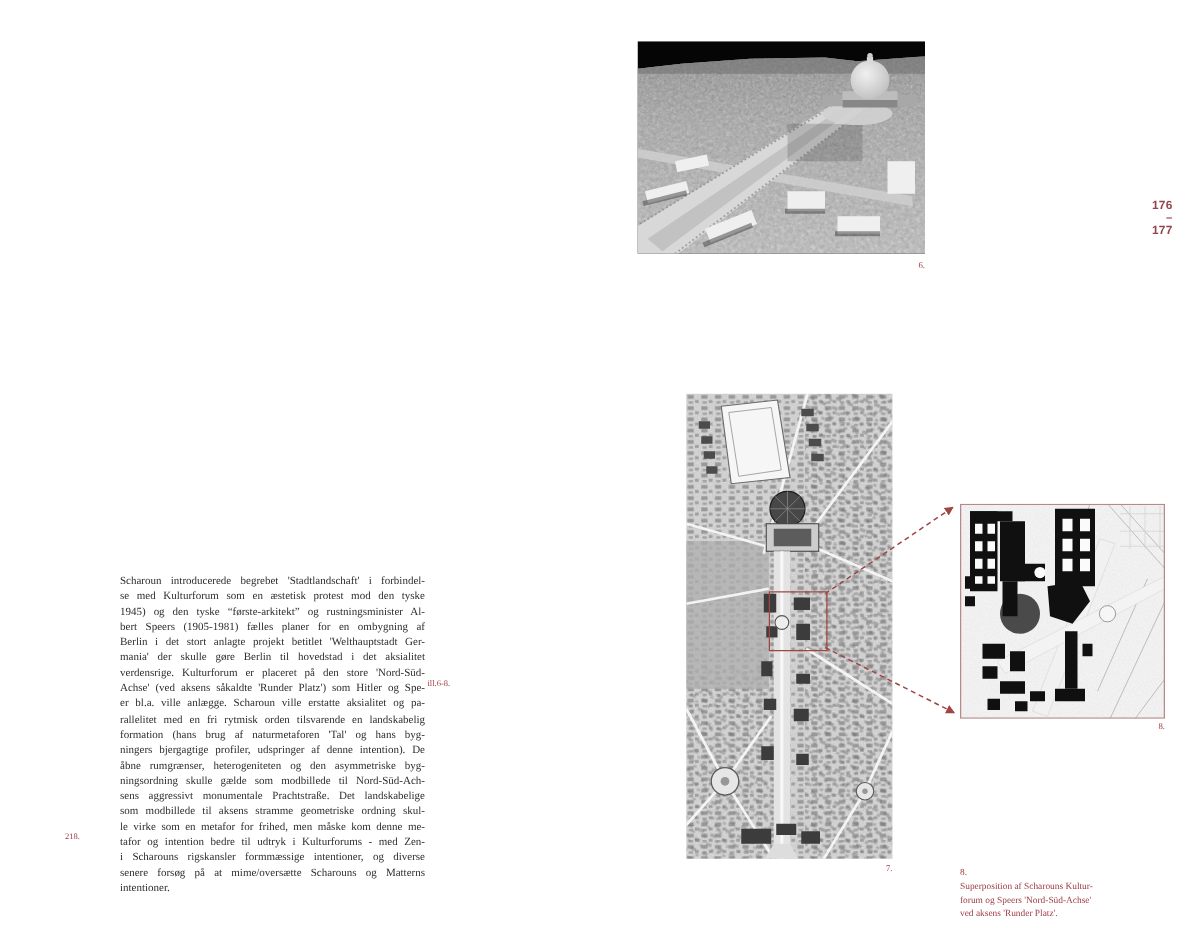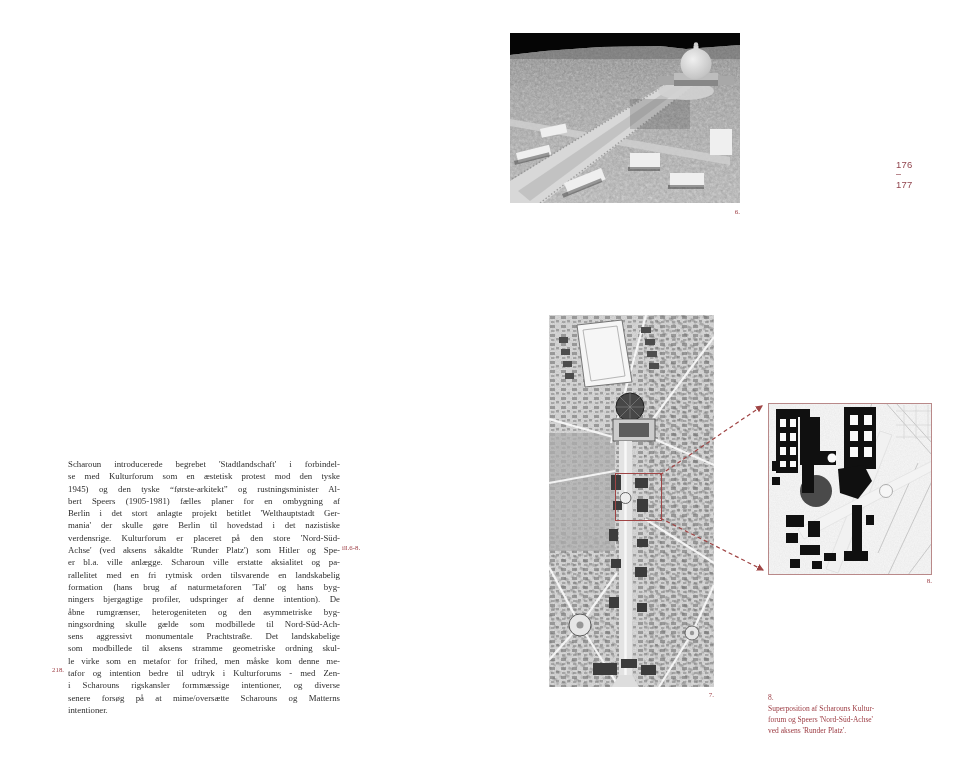--- a/index.html
+++ b/index.html
@@ -3,37 +3,37 @@
 <meta charset="utf-8">
 <style>
   html,body{margin:0;padding:0;background:#ffffff;}
   .spread{position:relative;width:960px;height:761px;background:#ffffff;overflow:hidden;
           font-family:"Liberation Serif",serif;}
   .abs{position:absolute;}
 
   
   .body-text{left:68px;top:458px;width:272px;color:#2e2e2e;font-size:8.8px;
              line-height:12.3px;}
-  .body-line{white-space:nowrap;overflow:hidden;text-align:justify;text-align-last:justify;}
+  .body-line{white-space:nowrap;overflow:hidden;text-align:justify;text-align-last:justify;margin-left:28px;}
   .body-line:last-child{text-align-last:left;}
 
   
   .note{color:#9c3b42;font-size:6.8px;line-height:8px;}
   .note-right{left:342px;top:544px;width:40px;text-align:left;}
   .note-left{left:28px;top:666px;width:36px;text-align:right;}
 
   
   .fig-num{color:#9c3b42;font-size:7px;}
   .cap-6{left:700px;top:208px;width:40px;text-align:right;}
   .cap-7{left:694px;top:691px;width:20px;text-align:right;}
   .cap-8{left:906px;top:577px;width:26px;text-align:right;}
 
   
-  .page-numbers{left:896px;top:159px;width:42px;text-align:left;color:#92454e;
-                font-family:"Liberation Sans",sans-serif;font-weight:normal;font-size:9.5px;
+  .page-numbers{left:896px;top:159px;width:42px;text-align:right;color:#92454e;
+                font-family:"Liberation Sans",sans-serif;font-weight:bold;font-size:9.5px;
                 line-height:11px;letter-spacing:.2px;}
   .page-numbers .sep{font-size:9px;line-height:9px;}
 
   
   .fig-photo{left:510px;top:33px;width:230px;height:170px;}
   .fig-map{left:549px;top:315px;width:165px;height:372px;}
   .fig-detail{left:768px;top:403px;width:164px;height:172px;}
   figure{margin:0;}
   figure svg{display:block;}
 
@@ -128,21 +128,21 @@
     <div class="sep">–</div>
     <div>177</div>
   </div>
 
   <div class="abs body-text">
       <div class="body-line">Scharoun introducerede begrebet 'Stadtlandschaft' i forbindel-</div>
       <div class="body-line">se med Kulturforum som en æstetisk protest mod den tyske</div>
       <div class="body-line">1945) og den tyske “første-arkitekt” og rustningsminister Al-</div>
       <div class="body-line">bert Speers (1905-1981) fælles planer for en ombygning af</div>
       <div class="body-line">Berlin i det stort anlagte projekt betitlet 'Welthauptstadt Ger-</div>
-      <div class="body-line">mania' der skulle gøre Berlin til hovedstad i det nazistiske</div>
+      <div class="body-line">mania' der skulle gøre Berlin til hovedstad i det aksialitet</div>
       <div class="body-line">verdensrige. Kulturforum er placeret på den store 'Nord-Süd-</div>
       <div class="body-line">Achse' (ved aksens såkaldte 'Runder Platz') som Hitler og Spe-</div>
       <div class="body-line">er bl.a. ville anlægge. Scharoun ville erstatte aksialitet og pa-</div>
       <div class="body-line">rallelitet med en fri rytmisk orden tilsvarende en landskabelig</div>
       <div class="body-line">formation (hans brug af naturmetaforen 'Tal' og hans byg-</div>
       <div class="body-line">ningers bjergagtige profiler, udspringer af denne intention). De</div>
       <div class="body-line">åbne rumgrænser, heterogeniteten og den asymmetriske byg-</div>
       <div class="body-line">ningsordning skulle gælde som modbillede til Nord-Süd-Ach-</div>
       <div class="body-line">sens aggressivt monumentale Prachtstraße. Det landskabelige</div>
       <div class="body-line">som modbillede til aksens stramme geometriske ordning skul-</div>

